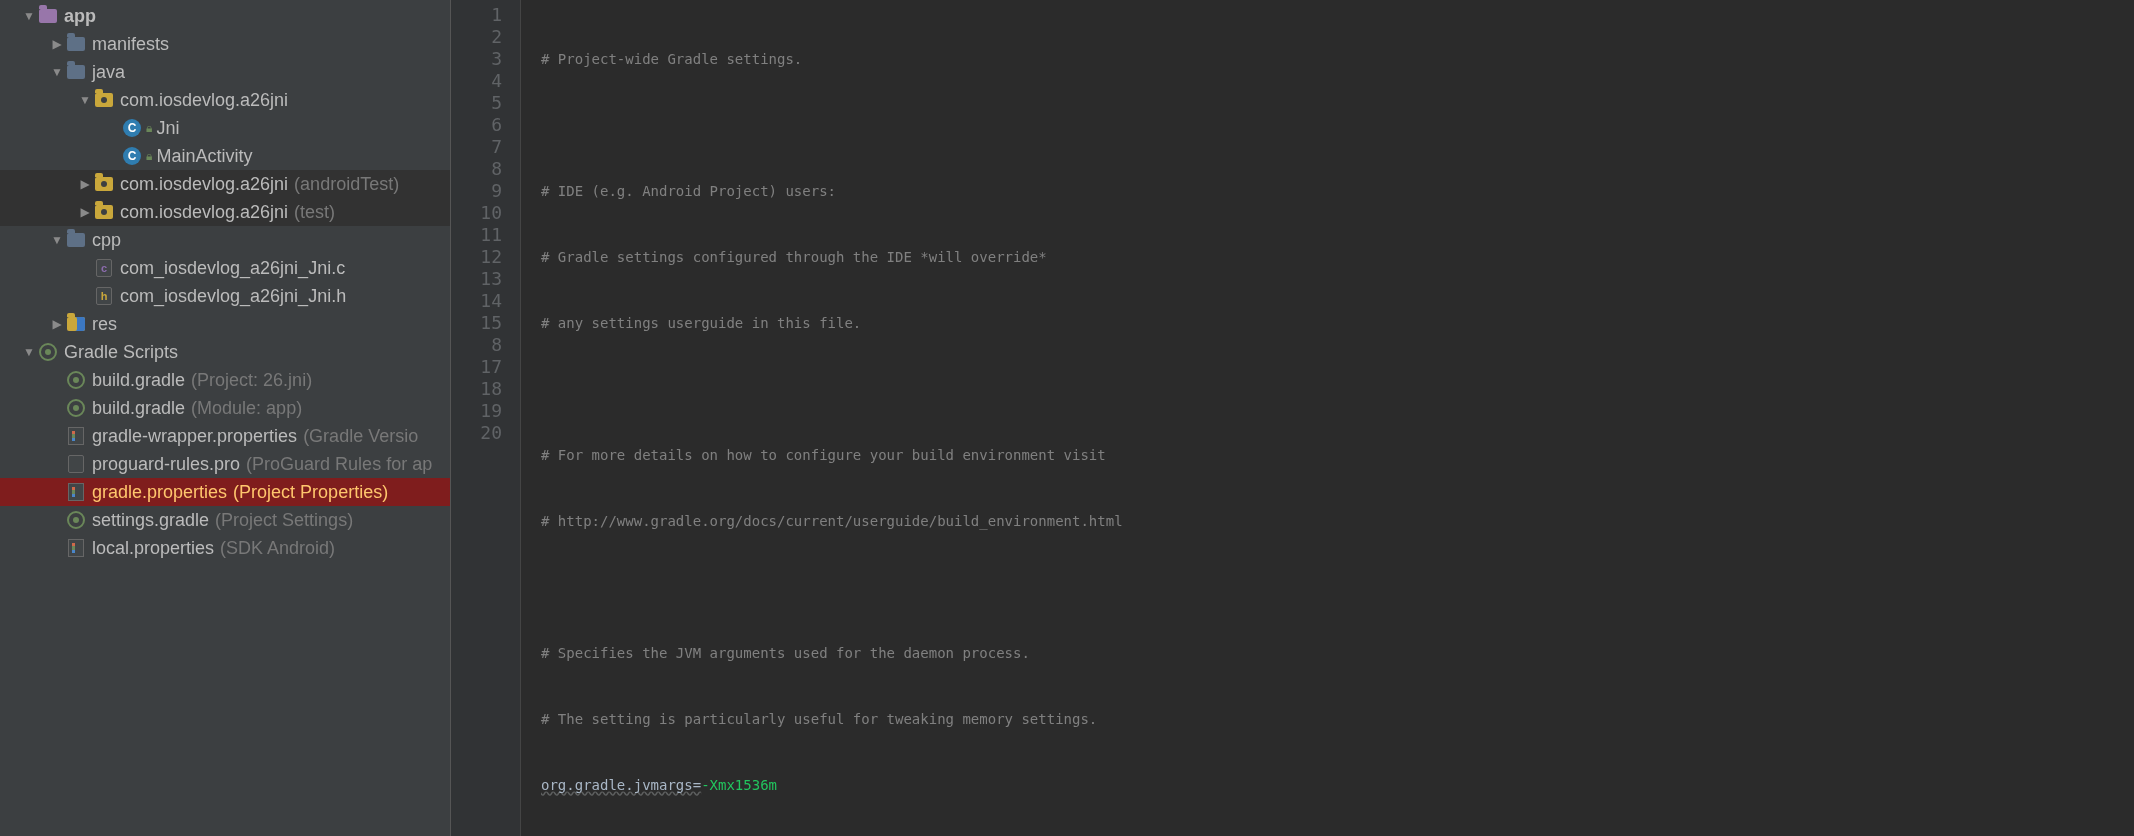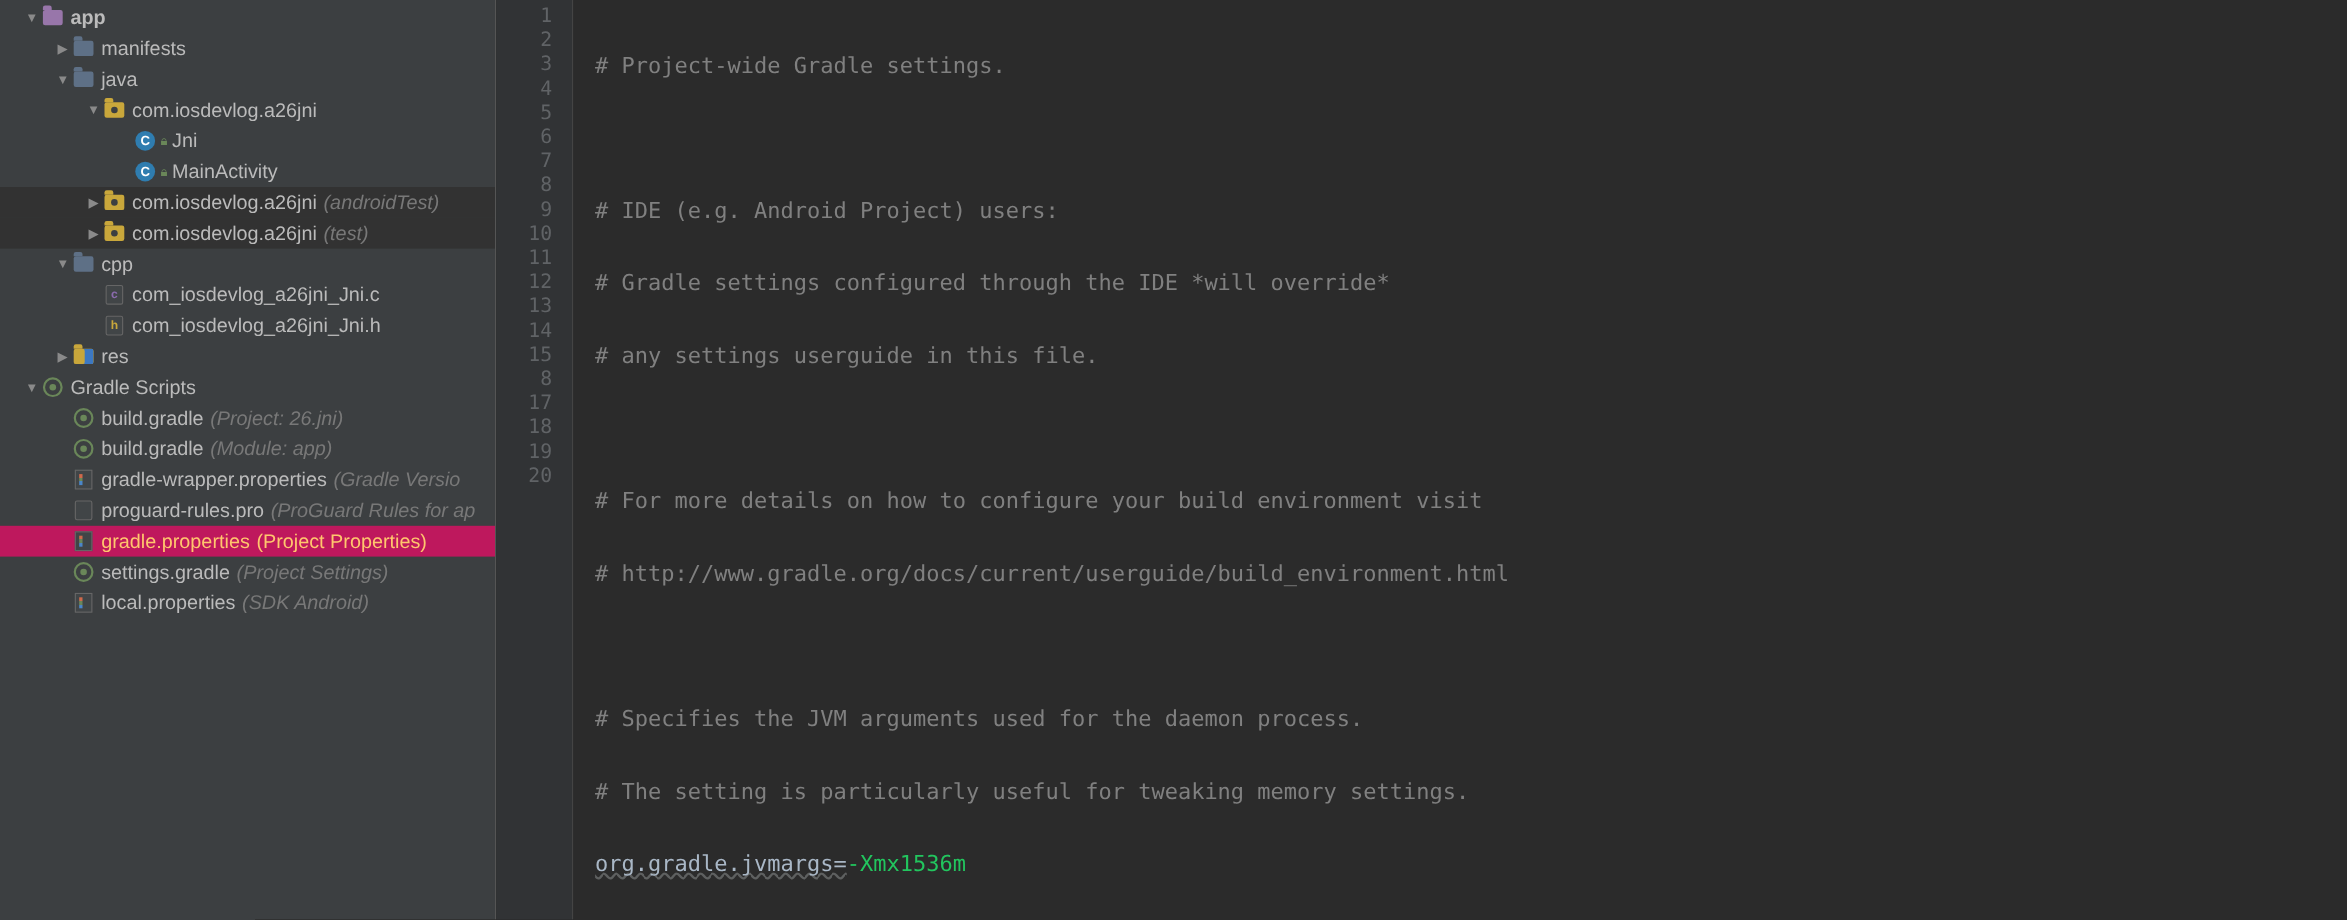--- a/index.html
+++ b/index.html
@@ -22,40 +22,40 @@
   }
   .tree-row {
     display: flex;
     align-items: center;
     height: 28px;
     white-space: nowrap;
     font-family: "Segoe UI", "Helvetica Neue", sans-serif;
     font-size: 18px;
     cursor: pointer;
   }
-  .tree-row.selected { background: #be185d; }
+  .tree-row.selected { background: #7f1d1d; }
   .tree-row.dim { background: #323232; }
   .arrow {
     width: 18px;
     display: inline-flex;
     justify-content: center;
     color: #8a8a8a;
     font-size: 12px;
   }
   .icon {
     width: 20px;
     height: 20px;
     display: inline-flex;
     align-items: center;
     justify-content: center;
     margin-right: 6px;
     flex-shrink: 0;
   }
   .label { color: #bbbbbb; }
-  .hint { color: #787878; margin-left: 6px; font-style: italic; }
+  .hint { color: #787878; margin-left: 6px; }
   .bold { font-weight: 600; }
   .label.sel-gold { color: #ffc66d; }
 
   
   .ic-folder { background:#5e7086; width:18px; height:14px; border-radius:2px; position:relative; }
   .ic-folder::before { content:""; position:absolute; top:-4px; left:0; width:8px; height:4px; background:#5e7086; border-radius:2px 2px 0 0;}
   .ic-folder.mod { background:#9876aa; }
   .ic-folder.mod::before{ background:#9876aa;}
   .ic-folder.res { background:#c9a73b; box-shadow: inset -8px 0 0 #3c78c2; }
   .ic-folder.res::before{ background:#c9a73b;}
@@ -87,21 +87,21 @@
     text-align: right;
     color: #606366;
     padding: 4px 18px 0 0;
     border-right: 1px solid #444;
     font-size: 18px;
     line-height: 22px;
   }
   .code {
     flex: 1;
     padding: 4px 0 0 20px;
-    font-size: 20px;
+    font-size: 14px;
     line-height: 22px;
     white-space: pre;
     position: relative;
   }
   .code-line { height: 22px; }
   .c-comment { color:#808080; }
   .c-key { color:#a9b7c6; text-decoration: underline wavy #5e6060; text-decoration-skip-ink: none;}
   .c-val { color:#22c55e; }
 </style>
 </head>

